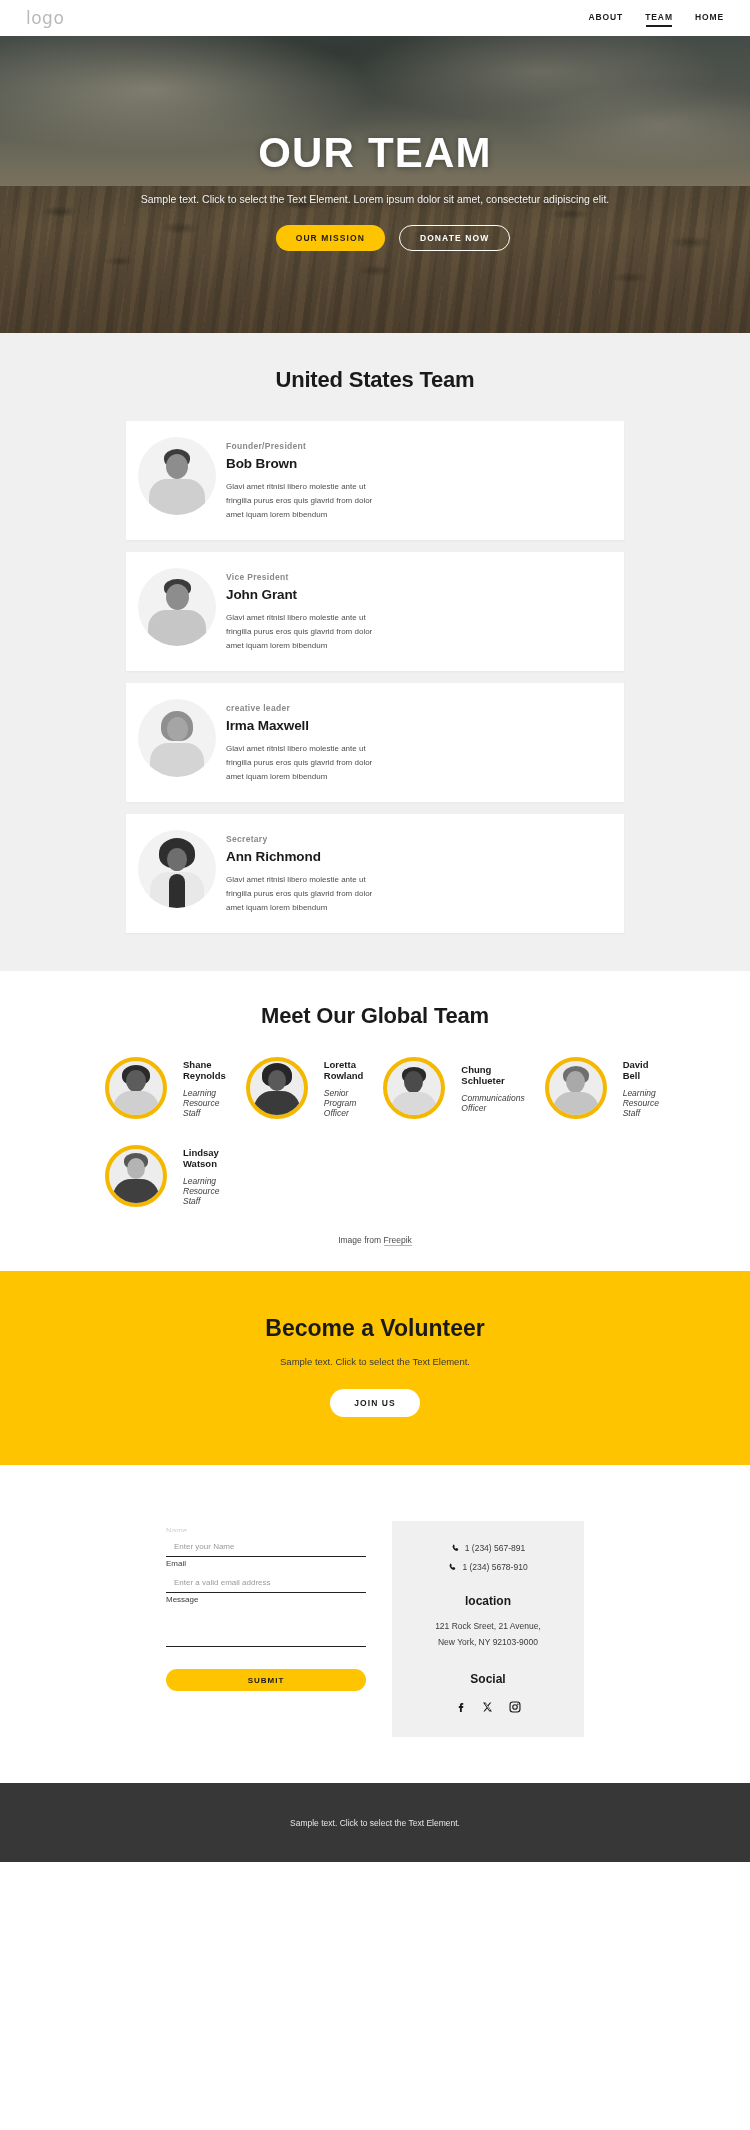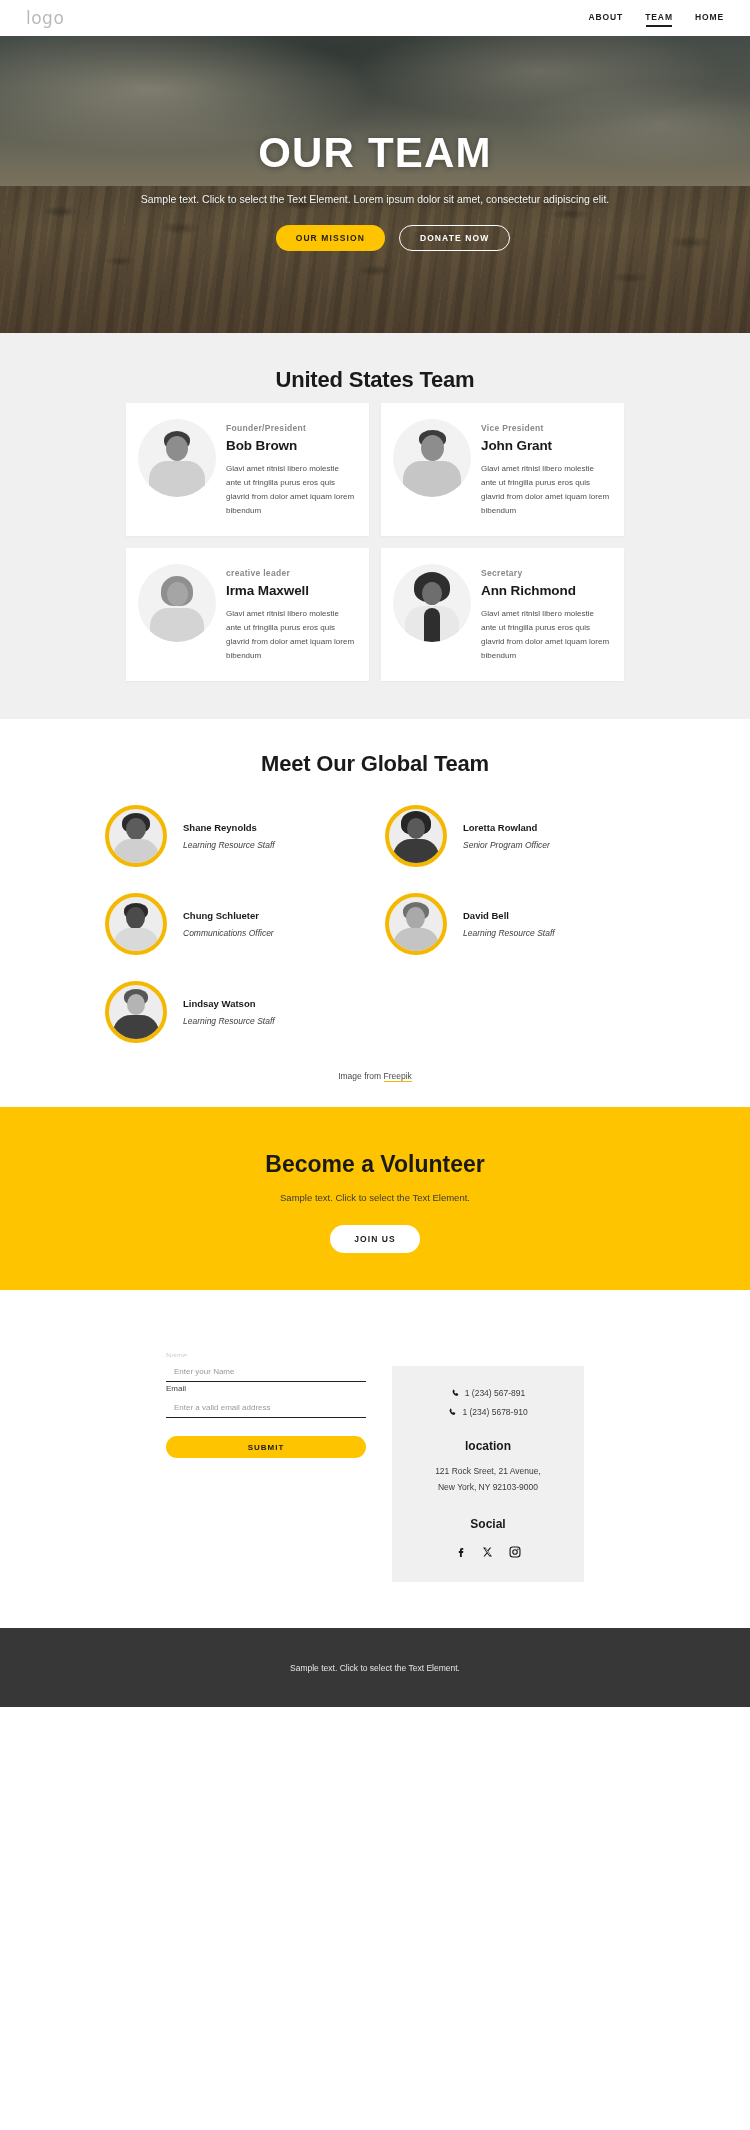--- a/index.html
+++ b/index.html
@@ -135,24 +135,24 @@
     padding: 34px 0 38px;
   }
   .section-title {
     text-align: center;
     font-size: 22px;
     font-weight: bold;
     color: #1a1a1a;
     letter-spacing: -.2px;
   }
   .cards-grid {
-    margin: 10px auto 0;
+    margin: 28px auto 0;
     width: 498px;
     display: grid;
-    grid-template-columns: 1fr 1fr;
+    grid-template-columns: 1fr;
     gap: 12px 12px;
   }
   .card {
     background: #ffffff;
     padding: 16px 14px 18px 12px;
     display: flex;
     gap: 10px;
     align-items: flex-start;
     box-shadow: 0 1px 2px rgba(0,0,0,.04);
   }
@@ -191,21 +191,21 @@
 
   
   .section-global {
     background: #ffffff;
     padding: 32px 0 26px;
   }
   .global-grid {
     margin: 28px auto 0;
     width: 540px;
     display: grid;
-    grid-template-columns: 1fr 1fr;
+    grid-template-columns: 1fr 1fr 1fr 1fr;
     row-gap: 26px;
     column-gap: 20px;
   }
   .gmember { display: flex; align-items: center; gap: 16px; }
   .gavatar {
     flex: 0 0 auto;
     width: 62px; height: 62px;
     border-radius: 50%;
     border: 4px solid #f5b800;
     background: #ededed;
@@ -230,21 +230,21 @@
     color: #4a4a4a;
   }
   .credit .lnk {
     border-bottom: 1.4px solid #f5b800;
     cursor: pointer;
   }
 
   
   .section-volunteer {
     background: #ffc400;
-    padding: 44px 0 37px;
+    padding: 44px 0 48px;
     text-align: center;
   }
   .vol-title {
     font-size: 23px;
     font-weight: bold;
     color: #1a1a1a;
   }
   .vol-sub {
     margin-top: 14px;
     font-size: 9.5px;
@@ -316,21 +316,20 @@
     font-size: 8px;
     font-weight: bold;
     letter-spacing: 1px;
     cursor: pointer;
   }
   .info {
     width: 192px;
     background: #f0f0f0;
     padding: 22px 16px 24px;
     text-align: center;
-    margin-top: 20px;
   }
   .phone-row {
     display: flex;
     align-items: center;
     justify-content: center;
     gap: 5px;
     font-size: 8.5px;
     color: #3a3a3a;
     margin-bottom: 9px;
   }
@@ -534,20 +533,24 @@
   <div class="section-contact">
 
     <div class="form">
       <div class="field">
         <label class="field-label clipped">Name</label>
         <input class="field-input" type="text" placeholder="Enter your Name" style="">
       </div>
       <div class="field">
         <label class="field-label">Email</label>
         <input class="field-input" type="text" placeholder="Enter a valid email address" style="">
+      </div>
+      <div class="field">
+        <label class="field-label">Message</label>
+        <textarea class="field-textarea" placeholder="" style=""></textarea>
       </div>
       <button class="submit-btn">SUBMIT</button>
     </div>
 
     <div class="info">
       <div class="phone-row">
         <svg width="9" height="9" viewBox="0 0 16 16">
           <path fill="#1a1a1a" d="M3.6 1.3a1.3 1.3 0 0 1 1.8.3l1.2 1.7c.3.4.2 1-.2 1.3l-.9.7a8 8 0 0 0 3.2 3.2l.7-.9c.3-.4.9-.5 1.3-.2l1.7 1.2a1.3 1.3 0 0 1 .3 1.8l-.8 1.1c-.5.7-1.4 1-2.2.7C7 11.9 4.1 9 2.8 5.3c-.3-.8 0-1.7.7-2.2z"></path>
         </svg>
         <span>1 (234) 567-891</span>

